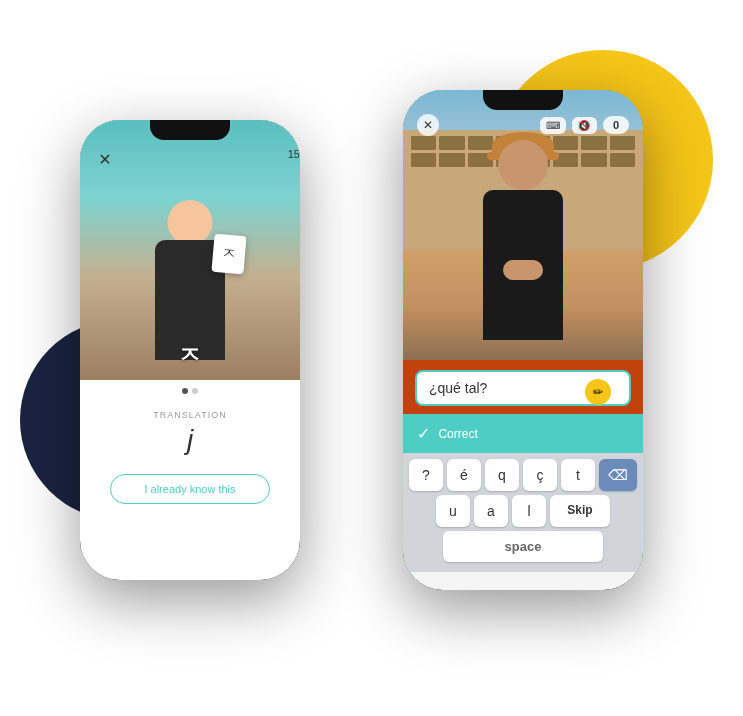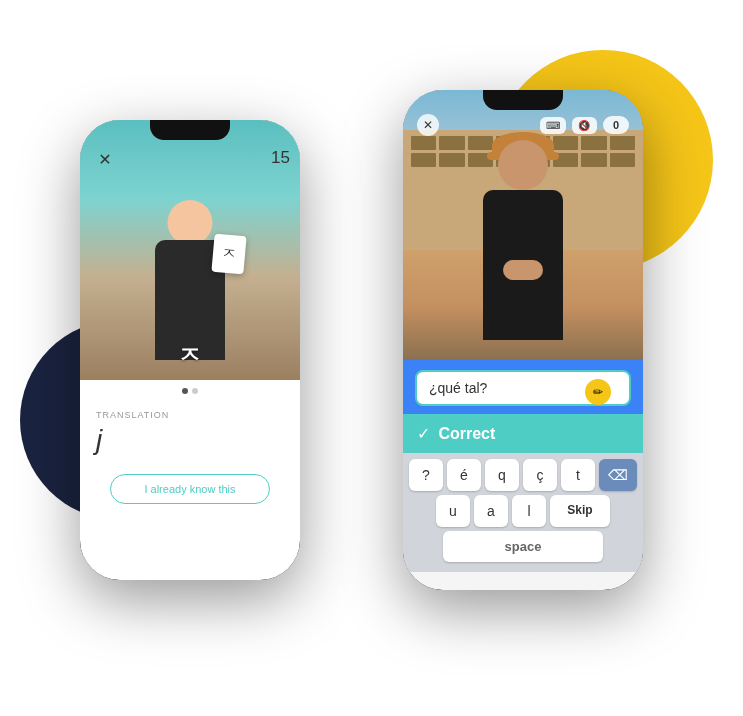--- a/index.html
+++ b/index.html
@@ -175,22 +175,22 @@
       color: #333;
       font-size: 16px;
       z-index: 5;
       cursor: pointer;
     }
 
     
     .timer-right {
       position: absolute;
       top: 28px;
-      right: 10px;
-      font-size: 17px;
+      right: 0;
+      font-size: 11px;
       color: #333;
       z-index: 5;
       text-align: center;
     }
 
     
     .dot-indicators {
       display: flex;
       gap: 4px;
       justify-content: center;
@@ -204,20 +204,21 @@
       background: #ccc;
     }
 
     .dot.active {
       background: #555;
     }
 
     
     .translation-section {
       padding: 12px 16px 8px;
+      text-align: center;
     }
 
     .translation-label {
       font-size: 9px;
       color: #999;
       letter-spacing: 1px;
       text-transform: uppercase;
       margin-bottom: 4px;
     }
 
@@ -424,21 +425,21 @@
       background: rgba(255,255,255,0.85);
       border-radius: 12px;
       padding: 3px 10px;
       font-size: 11px;
       font-weight: 600;
       color: #333;
     }
 
     
     .input-area {
-      background: #3b82f6;
+      background: #c2410c;
       padding: 10px 12px 0;
     }
 
     .answer-input {
       width: 100%;
       padding: 8px 12px;
       border: 2px solid #4ecdc4;
       border-radius: 8px;
       font-size: 14px;
       color: #333;
@@ -456,22 +457,22 @@
       margin: 0 -12px;
     }
 
     .correct-check {
       color: #fff;
       font-size: 16px;
     }
 
     .correct-text {
       color: #fff;
-      font-size: 16px;
-      font-weight: 700;
+      font-size: 12px;
+      font-weight: 400;
       text-align: right;
     }
 
     
     .keyboard {
       background: #d1d5db;
       padding: 6px 4px;
     }
 
     .keyboard-row {

